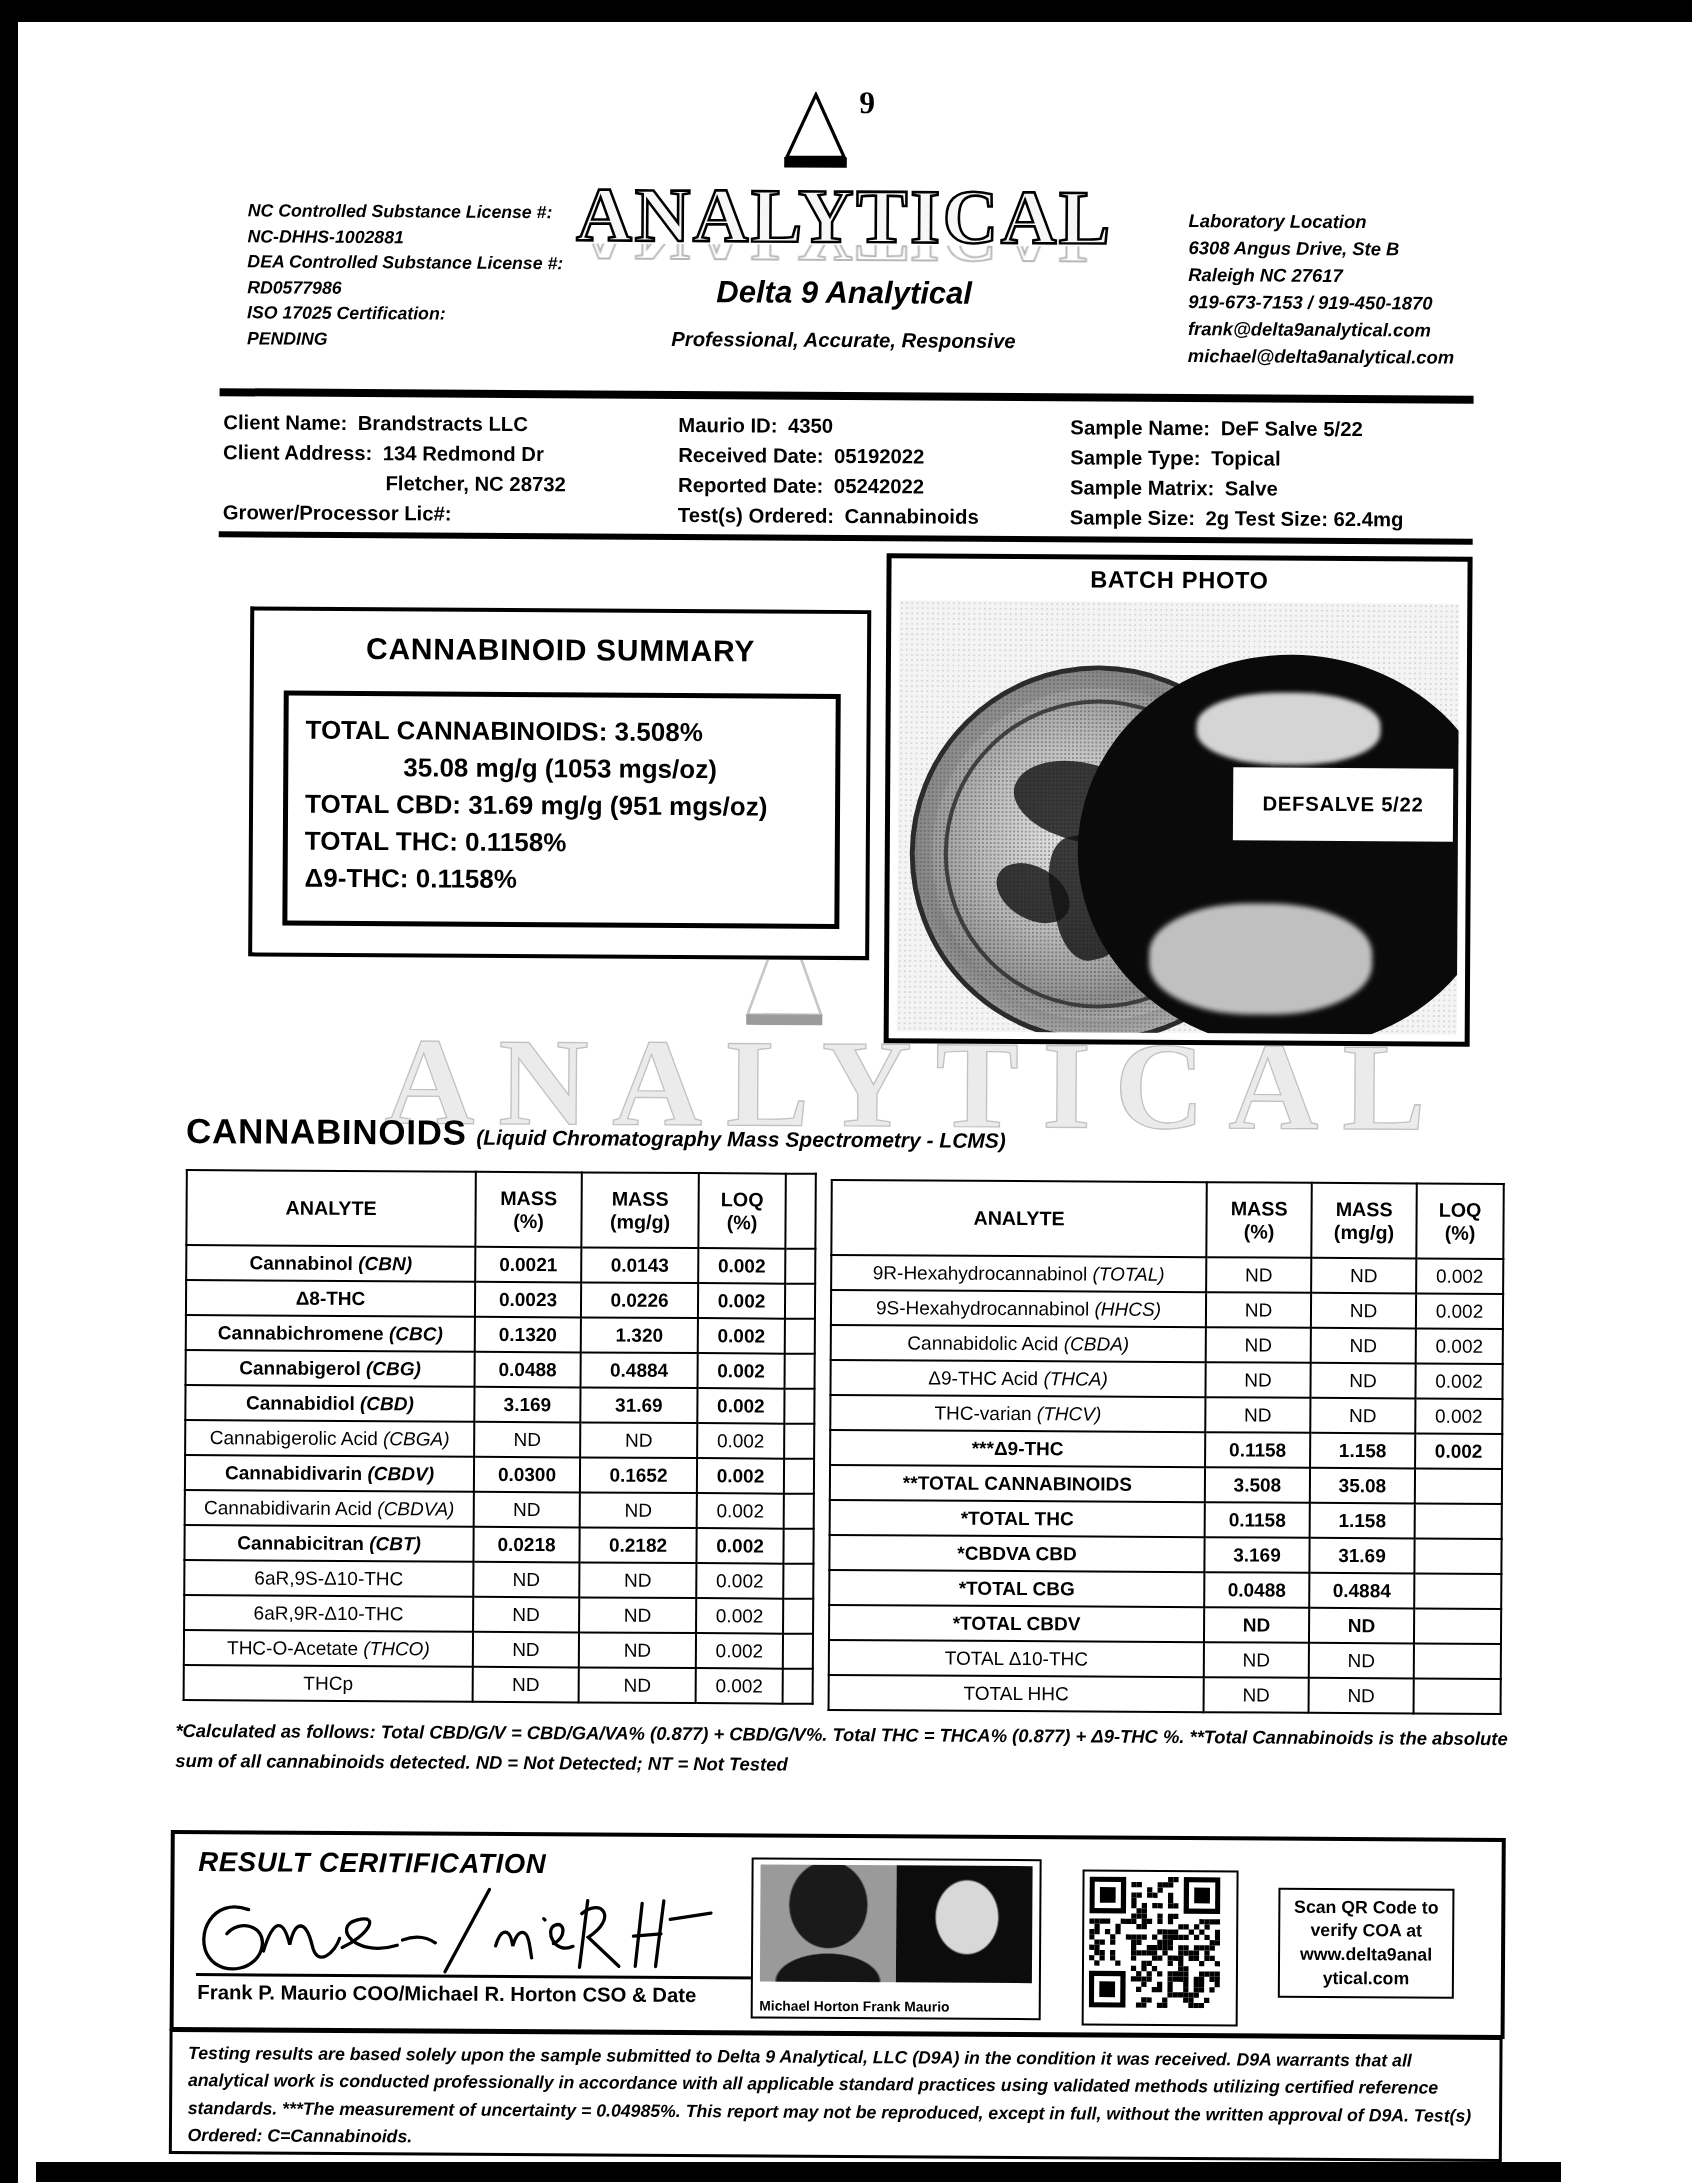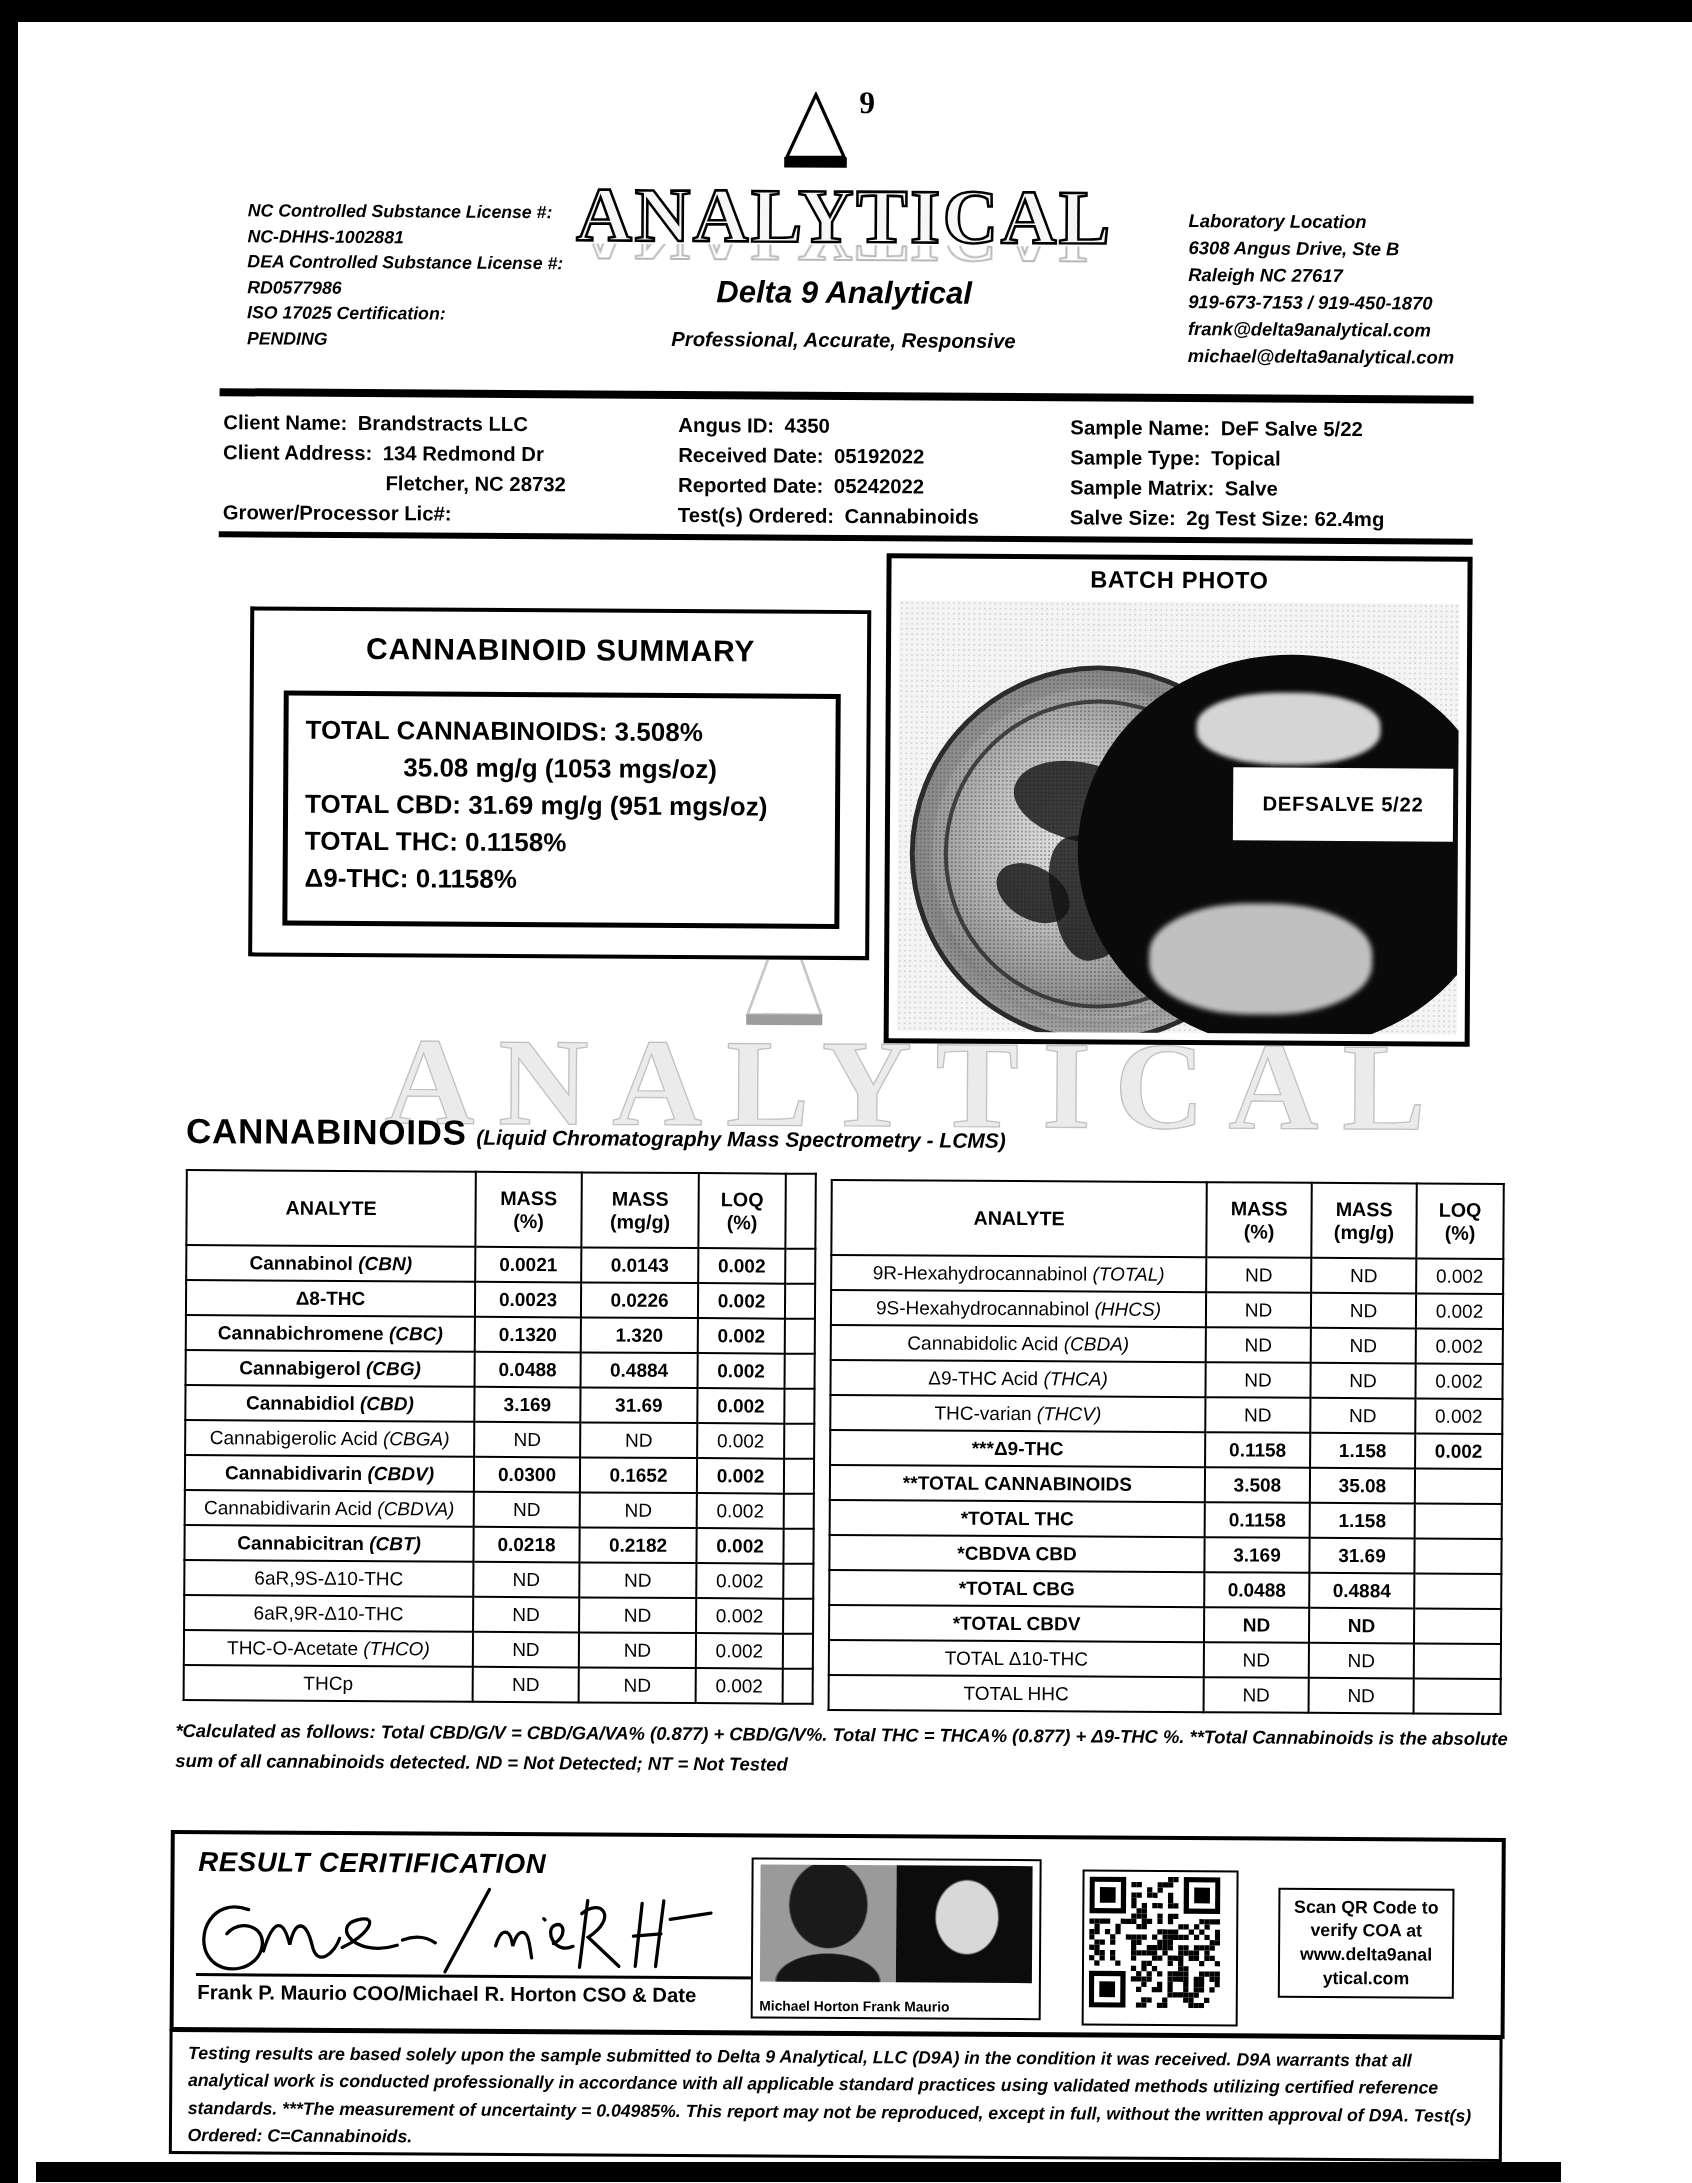--- a/index.html
+++ b/index.html
@@ -175,30 +175,30 @@
   </div>
 
   <div class="sec info-band">
     <div class="info-col col-client">
         <div class="iline"><span class="ilbl">Client Name:</span><span class="ival">Brandstracts LLC</span></div>
         <div class="iline"><span class="ilbl">Client Address:</span><span class="ival">134 Redmond Dr</span></div>
         <div class="iline indent"><span class="ilbl"></span><span class="ival">Fletcher, NC 28732</span></div>
         <div class="iline"><span class="ilbl">Grower/Processor Lic#:</span><span class="ival"></span></div>
       </div>
     <div class="info-col col-meta">
-        <div class="iline"><span class="ilbl">Angus ID:</span><span class="ival">4350</span></div>
+        <div class="iline"><span class="ilbl">Maurio ID:</span><span class="ival">4350</span></div>
         <div class="iline"><span class="ilbl">Received Date:</span><span class="ival">05192022</span></div>
         <div class="iline"><span class="ilbl">Reported Date:</span><span class="ival">05242022</span></div>
         <div class="iline"><span class="ilbl">Test(s) Ordered:</span><span class="ival">Cannabinoids</span></div>
       </div>
     <div class="info-col col-desc">
         <div class="iline"><span class="ilbl">Sample Name:</span><span class="ival">DeF Salve 5/22</span></div>
         <div class="iline"><span class="ilbl">Sample Type:</span><span class="ival">Topical</span></div>
         <div class="iline"><span class="ilbl">Sample Matrix:</span><span class="ival">Salve</span></div>
-        <div class="iline"><span class="ilbl">Salve Size:</span><span class="ival">2g Test Size: 62.4mg</span></div>
+        <div class="iline"><span class="ilbl">Sample Size:</span><span class="ival">2g Test Size: 62.4mg</span></div>
       </div>
   </div>
 
   <div class="sec summary-box">
     <div class="summary-title">CANNABINOID SUMMARY</div>
     <div class="summary-inner">
       <div>TOTAL CANNABINOIDS:  3.508%</div>
       <div class="ind">35.08 mg/g (1053 mgs/oz)</div>
       <div>TOTAL CBD: 31.69 mg/g (951 mgs/oz)</div>
       <div>TOTAL THC:  0.1158%</div>

